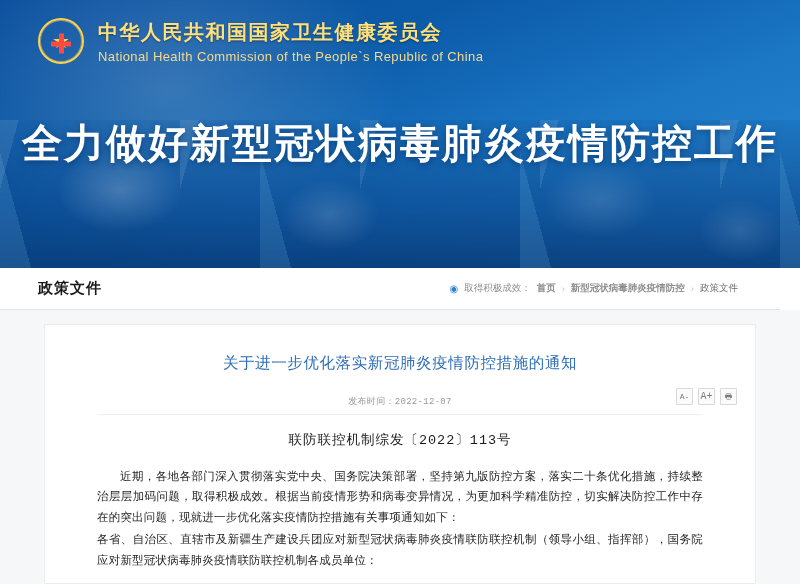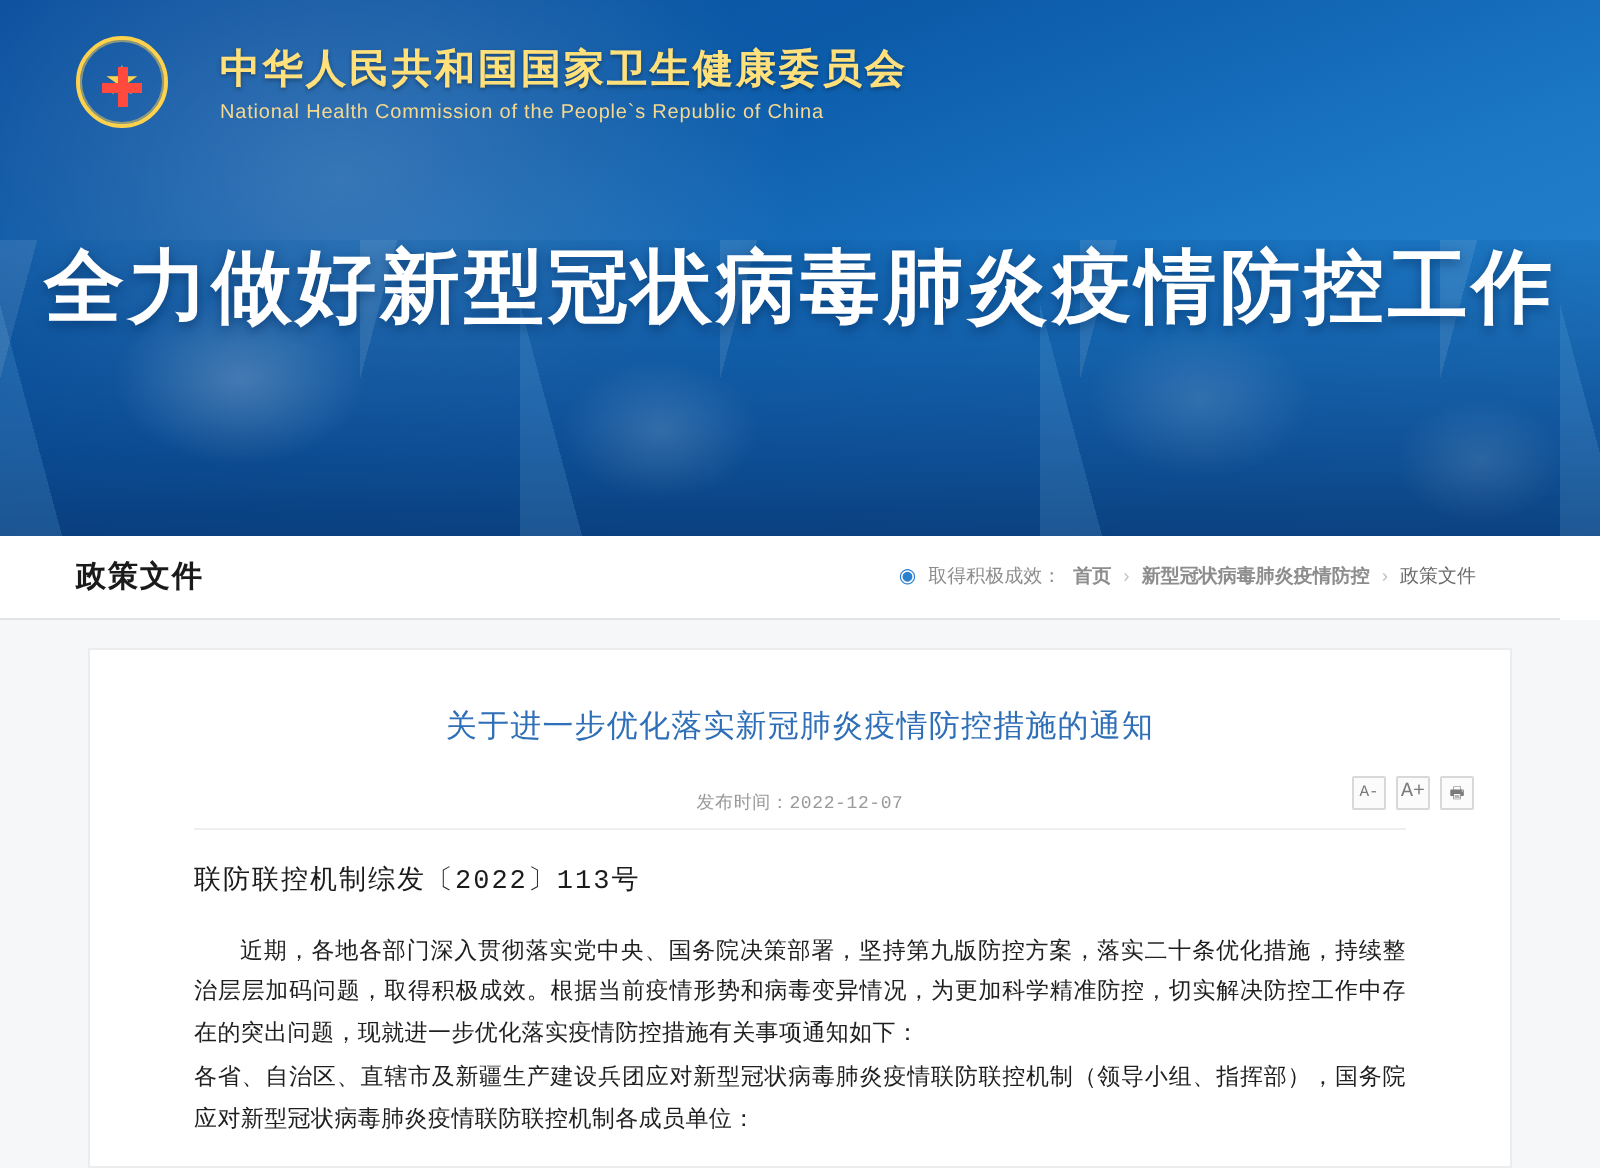--- a/index.html
+++ b/index.html
@@ -45,21 +45,21 @@
     width: 460px; height: 340px;
     background: radial-gradient(ellipse at center, rgba(255,255,255,0.18), rgba(255,255,255,0) 70%);
   }
 
   
   .emblem-row {
     position: absolute;
     left: 38px; top: 18px;
     display: flex;
     align-items: center;
-    gap: 26px;
+    gap: 14px;
     z-index: 4;
   }
   .emblem {
     width: 46px; height: 46px;
     position: relative;
     flex: 0 0 auto;
   }
   .emblem .wheat {
     position: absolute; inset: 0;
     border-radius: 50%;
@@ -92,21 +92,21 @@
   .org-names { display: flex; flex-direction: column; gap: 3px; }
   .org-cn {
     font-size: 20px;
     font-weight: bold;
     color: #ffe07a;
     letter-spacing: 1.5px;
     text-shadow: 0 1px 2px rgba(0,0,0,0.35);
     white-space: nowrap;
   }
   .org-en {
-    font-size: 10px;
+    font-size: 13px;
     color: #f6d98f;
     letter-spacing: 0.4px;
     white-space: nowrap;
   }
 
   .banner-headline {
     position: absolute;
     left: 0; right: 0; top: 116px;
     text-align: center;
     font-size: 40px;
@@ -199,21 +199,21 @@
     color: #7a7a7a;
     font-size: 8px;
     display: flex;
     align-items: center;
     justify-content: center;
     border-radius: 1px;
     cursor: pointer;
   }
   .tool-btn.big { font-size: 10px; }
   .doc-number {
-    text-align: left;
+    text-align: center;
     font-size: 13.5px;
     color: #1c1c1c;
     letter-spacing: 1px;
     margin: 16px 0 18px 0;
   }
   .para {
     font-size: 11.5px;
     line-height: 1.78;
     color: #1f1f1f;
     letter-spacing: 0.2px;

